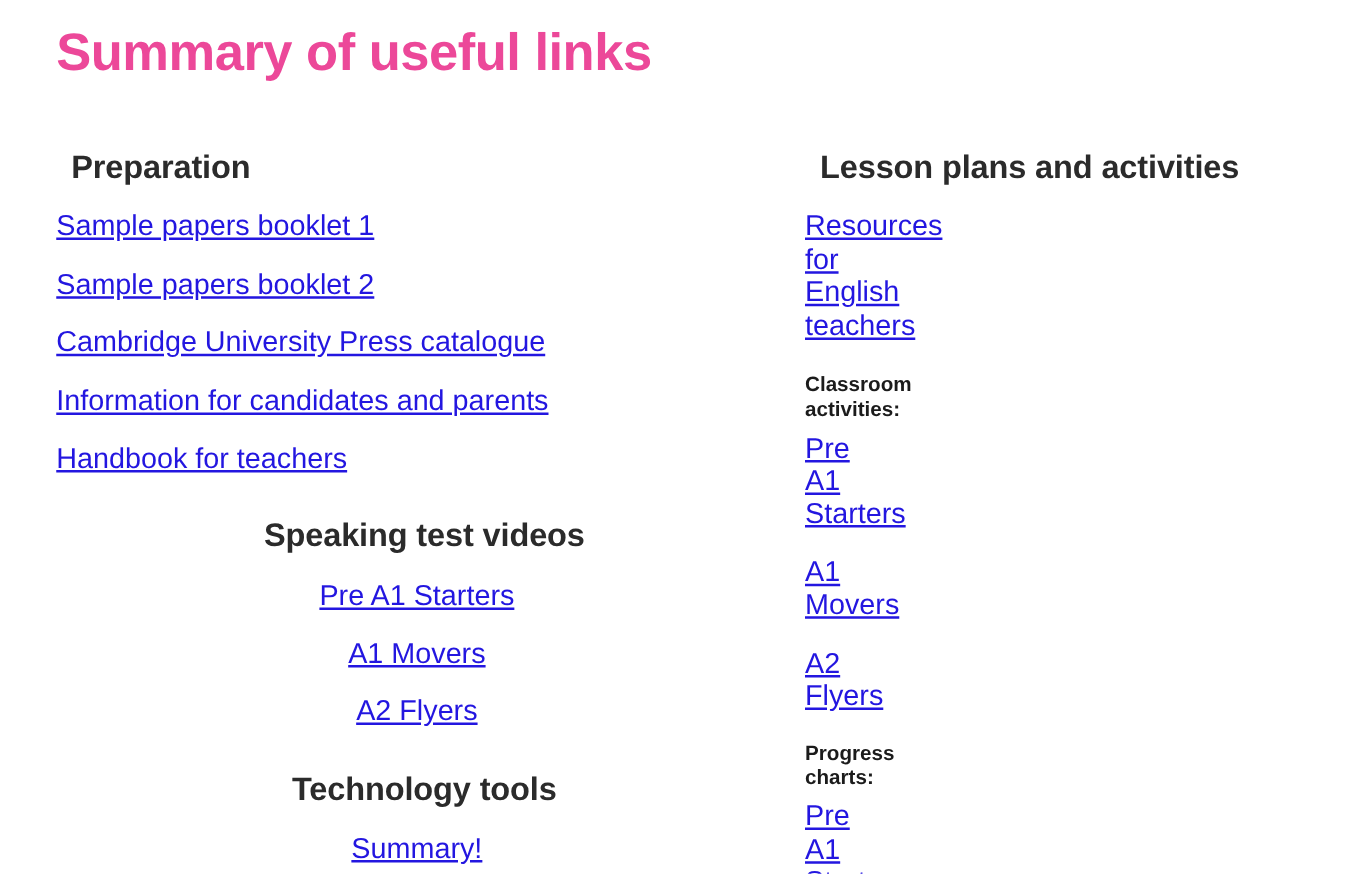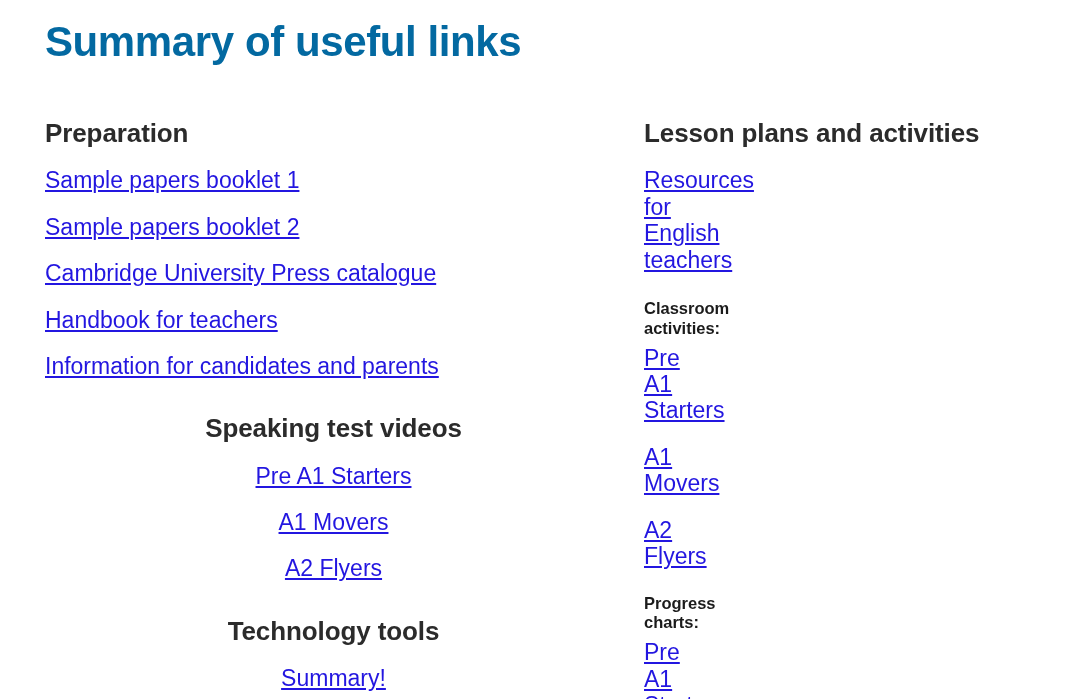--- a/index.html
+++ b/index.html
@@ -25,21 +25,21 @@
     padding: 0;
   }
 
   .page-title {
     position: absolute;
     left: 45px;
     top: 18px;
     font-size: 42px;
     font-weight: bold;
     letter-spacing: -0.4px;
-    color: #0369a1;
+    color: #ec4899;
     line-height: 1.12;
     margin: 0;
     white-space: nowrap;
   }
 
   .columns {
     position: absolute;
     left: 0;
     top: 118px;
     width: 1080px;
@@ -54,21 +54,21 @@
   .column.left  { width: 622px; padding-left: 45px; }
   .column.right { width: 458px; padding-left: 667px; margin-left: -645px; }
 
   .section { margin: 0; }
 
   .section-heading {
     font-size: 26px;
     font-weight: bold;
     color: #2b2b2b;
     line-height: 1.2;
-    margin: 0 0 18px 0;
+    margin: 0 0 18px 12px;
     letter-spacing: -0.1px;
     white-space: nowrap;
   }
 
   .section + .section { margin-top: 34px; text-align: center; }
 
   .link-list { margin: 0; padding: 0; list-style: none; }
 
   .link-item { margin: 0 0 20px 0; line-height: 1.05; }
   .link-item:last-child { margin-bottom: 0; }
@@ -120,24 +120,24 @@
           <li class="link-item">
             <a class="link" href="#">Sample papers booklet 1</a>
           </li>
           <li class="link-item">
             <a class="link" href="#">Sample papers booklet 2</a>
           </li>
           <li class="link-item">
             <a class="link" href="#">Cambridge University Press catalogue</a>
           </li>
           <li class="link-item">
+            <a class="link" href="#">Information for candidates and parents</a>
+          </li>
+          <li class="link-item">
             <a class="link" href="#">Handbook for teachers</a>
-          </li>
-          <li class="link-item">
-            <a class="link" href="#">Information for candidates and parents</a>
           </li>
         </ul>
       </section>
 
       <section class="section">
         <h2 class="section-heading">Speaking test videos</h2>
         <ul class="link-list">
           <li class="link-item">
             <a class="link" href="#">Pre A1 Starters</a>
           </li>

